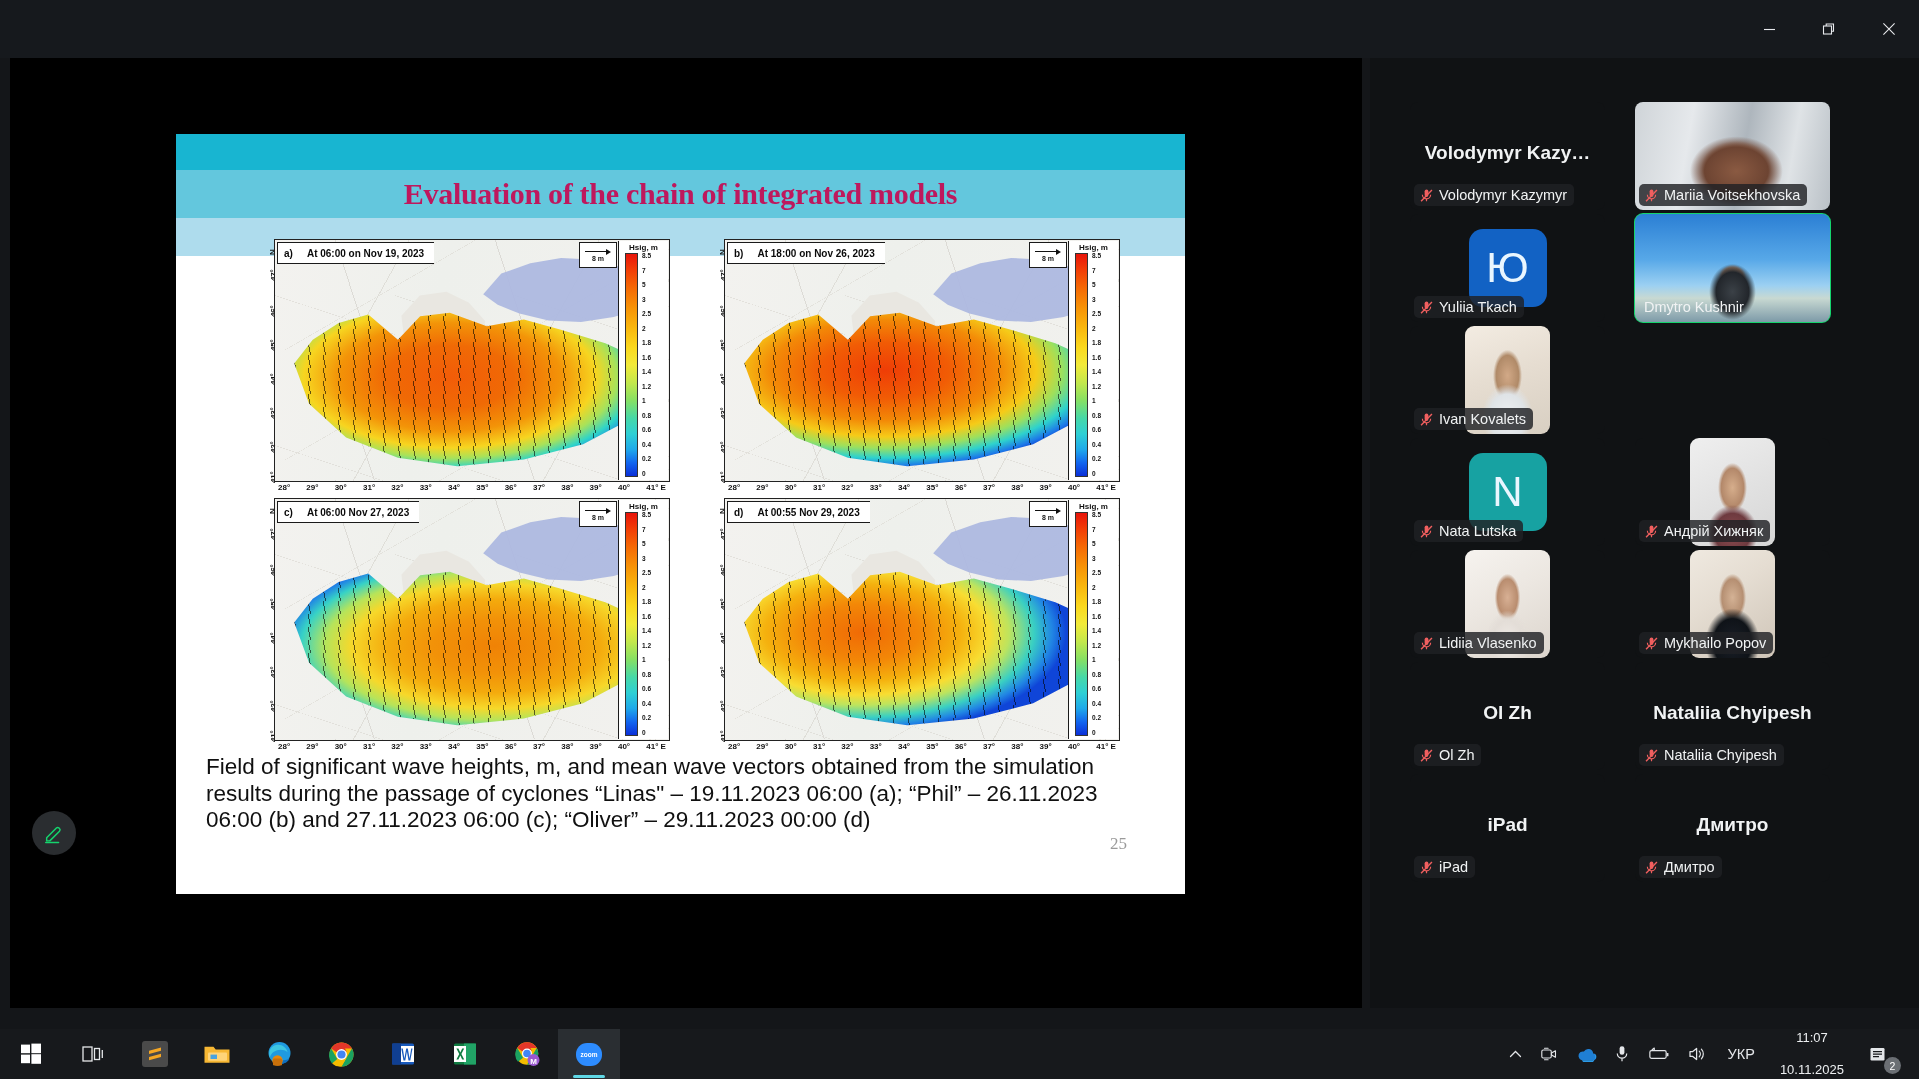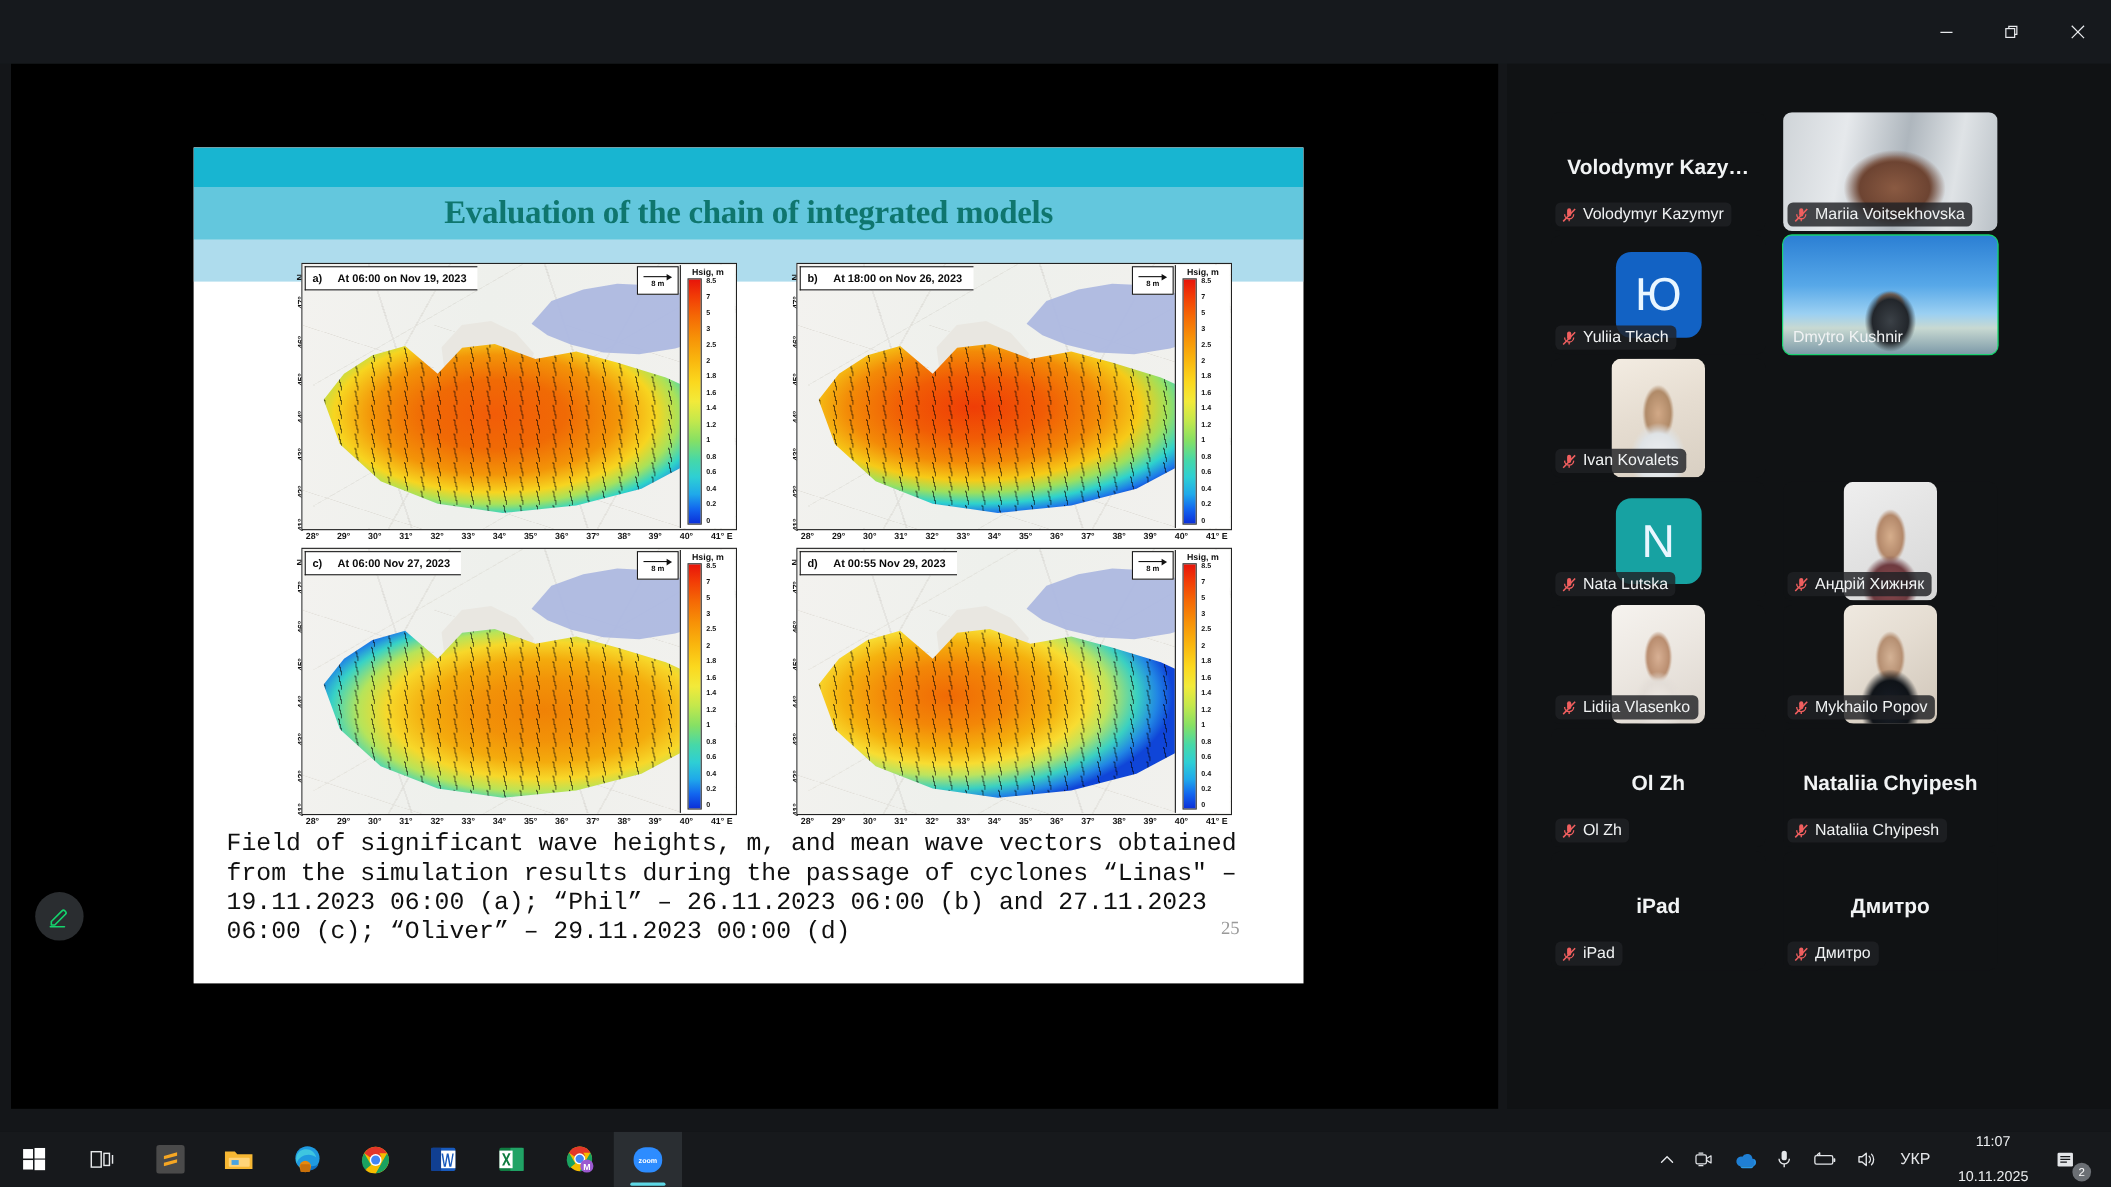--- a/index.html
+++ b/index.html
@@ -32,21 +32,21 @@
     position:absolute; left:166px; top:76px; width:1009px; height:760px;
     background:#ffffff; overflow:hidden;
   }
   .band-top{ position:absolute; left:0; top:0; width:100%; height:36px; background:#18b5d1; }
   .band-mid{ position:absolute; left:0; top:36px; width:100%; height:48px; background:#63c7dd; }
   .band-low{ position:absolute; left:0; top:84px; width:100%; height:38px; background:#aedced; }
   #slide-title{
     position:absolute; left:0; top:36px; width:100%; height:48px;
     display:flex; align-items:center; justify-content:center;
     font-family:"Liberation Serif", serif; font-weight:bold; font-size:30px;
-    color:#0f766e; letter-spacing:-0.3px;
+    color:#be185d; letter-spacing:-0.3px;
   }
 
   
   #figure{
     position:absolute; left:72px; top:105px; width:872px; height:500px;
   }
   .map-row{ display:flex; gap:28px; height:243px; }
   .map-cell{ position:relative; width:422px; height:243px; display:flex; }
   .ylab{
     width:26px; position:relative; font-size:8px; font-weight:bold; color:#111;
@@ -154,39 +154,39 @@
     font-size:6.5px; font-weight:bold; color:#111; padding-left:2px; line-height:1;
   }
   .xlab{
     height:14px; margin-left:26px; display:flex; align-items:flex-start;
     justify-content:space-between; padding:1px 4px 0 4px;
     font-size:8px; font-weight:bold; color:#111;
   }
 
   #caption{
     position:absolute; left:30px; top:620px; width:950px;
-    font-family:Liberation Mono, monospace; font-size:22.5px; line-height:1.18;
+    font-family:Liberation Sans, sans-serif; font-size:22.5px; line-height:1.18;
     color:#101010;
   }
   #pagenum{
     position:absolute; right:58px; top:700px;
     font-family:"Liberation Serif", serif; font-size:17px; color:#9a9a9a;
   }
 
   #annotate-btn{
     position:absolute; left:22px; top:753px; width:44px; height:44px;
     border-radius:50%; background:#2a2d30; display:flex; align-items:center; justify-content:center;
   }
 
   
   #people{
     position:absolute; left:1370px; top:58px; width:549px; height:950px;
     background:#101214; padding:44px 40px 0 40px;
   }
-  .prow{ display:flex; gap:16px; margin-bottom:4px; }
+  .prow{ display:flex; gap:30px; margin-bottom:4px; }
   .tile{
     position:relative; width:195px; height:108px; border-radius:8px; overflow:hidden;
     background:#101214; display:flex; align-items:center; justify-content:center;
   }
   .tile.speaking{ outline:3px solid #15d46d; outline-offset:-2px; border-radius:8px; }
   .namebar{
     position:absolute; left:4px; bottom:4px; max-width:186px;
     display:flex; align-items:center; gap:5px;
     background:rgba(32,33,36,.82); border-radius:5px; padding:3px 7px 3px 5px;
     font-size:14.5px; color:#f1f3f4; white-space:nowrap; overflow:hidden;

